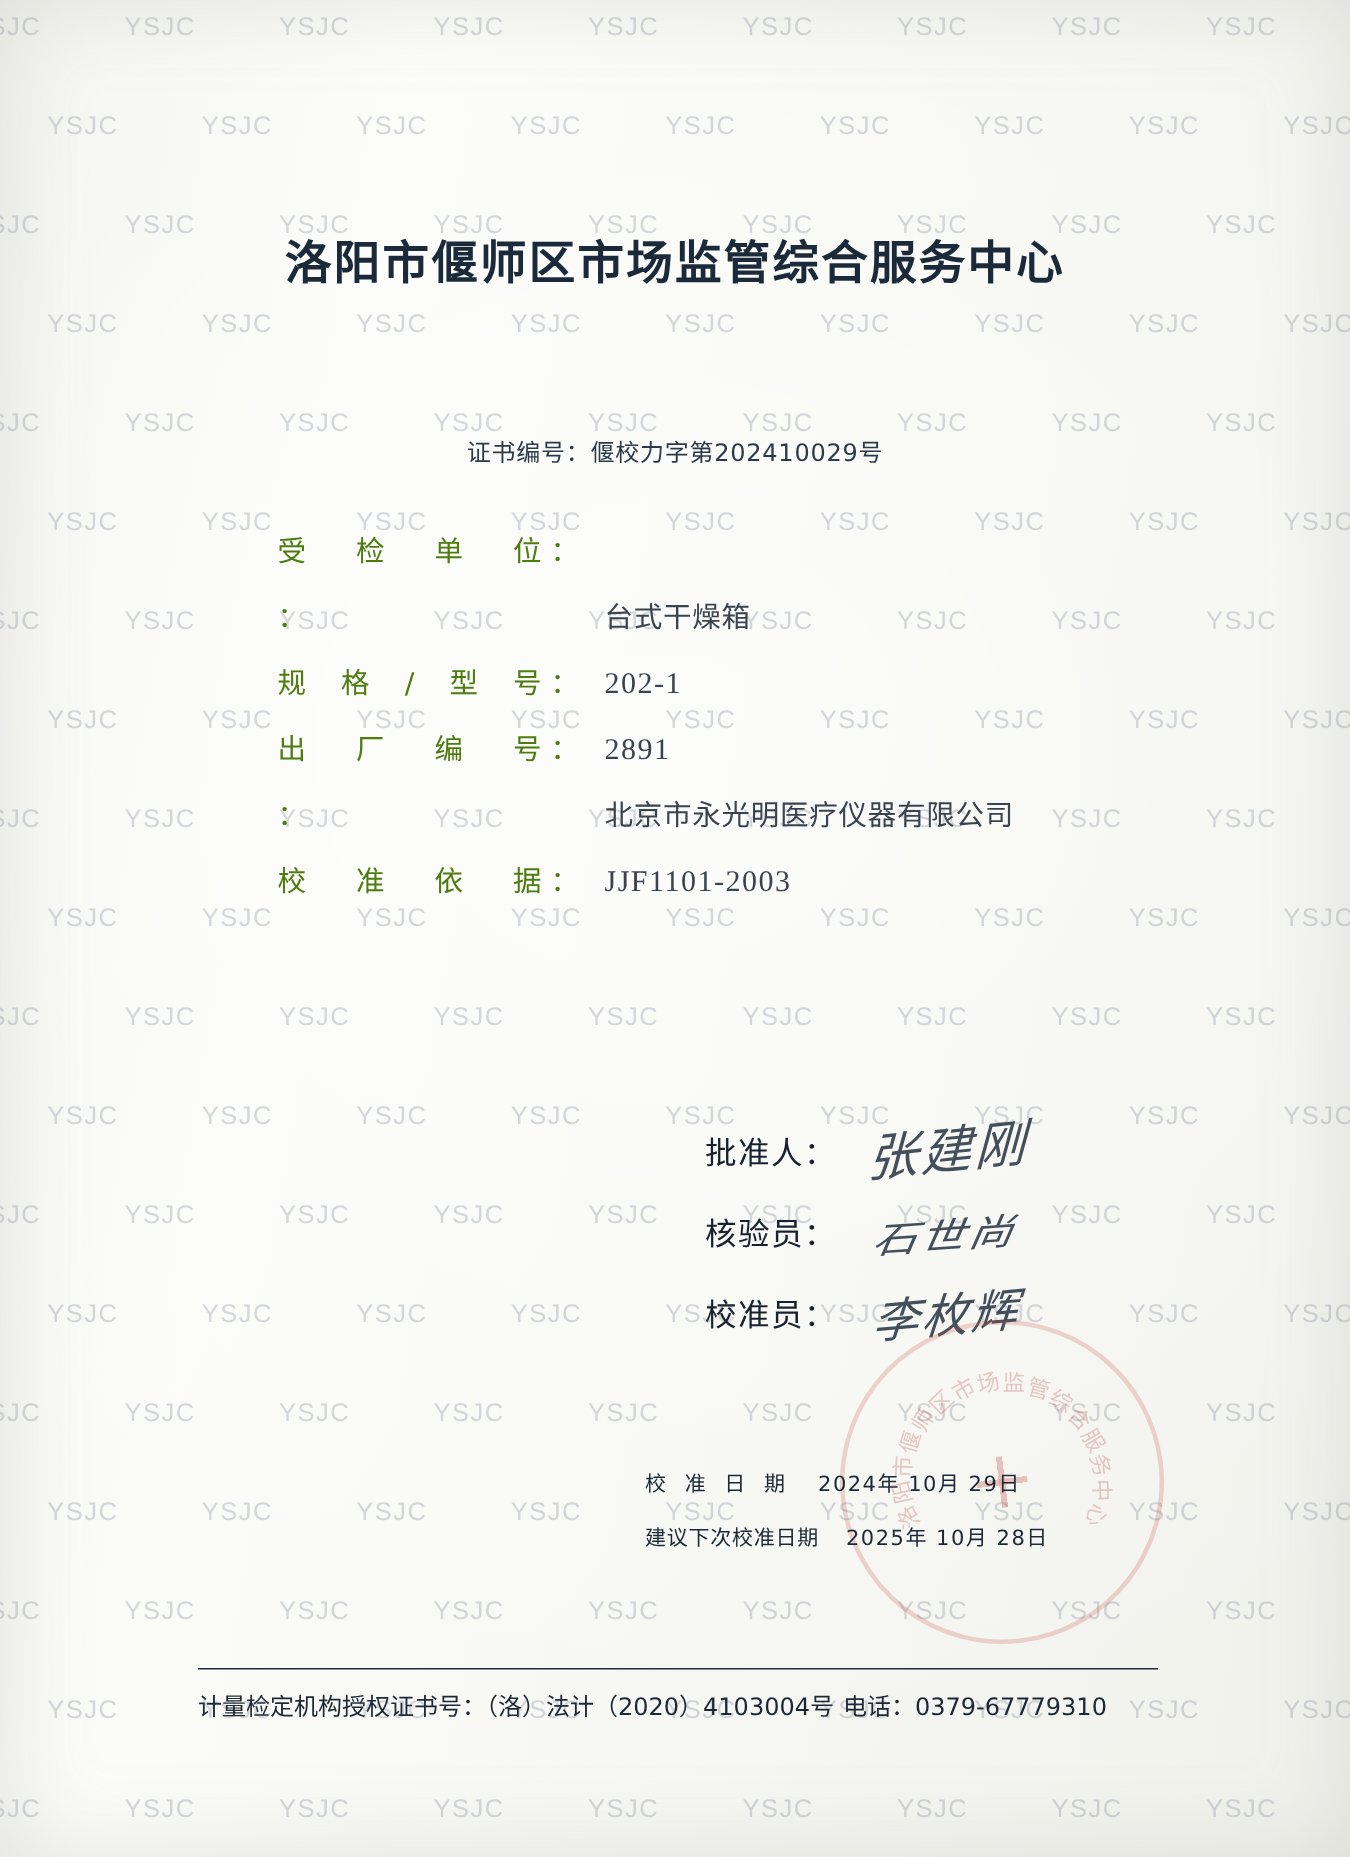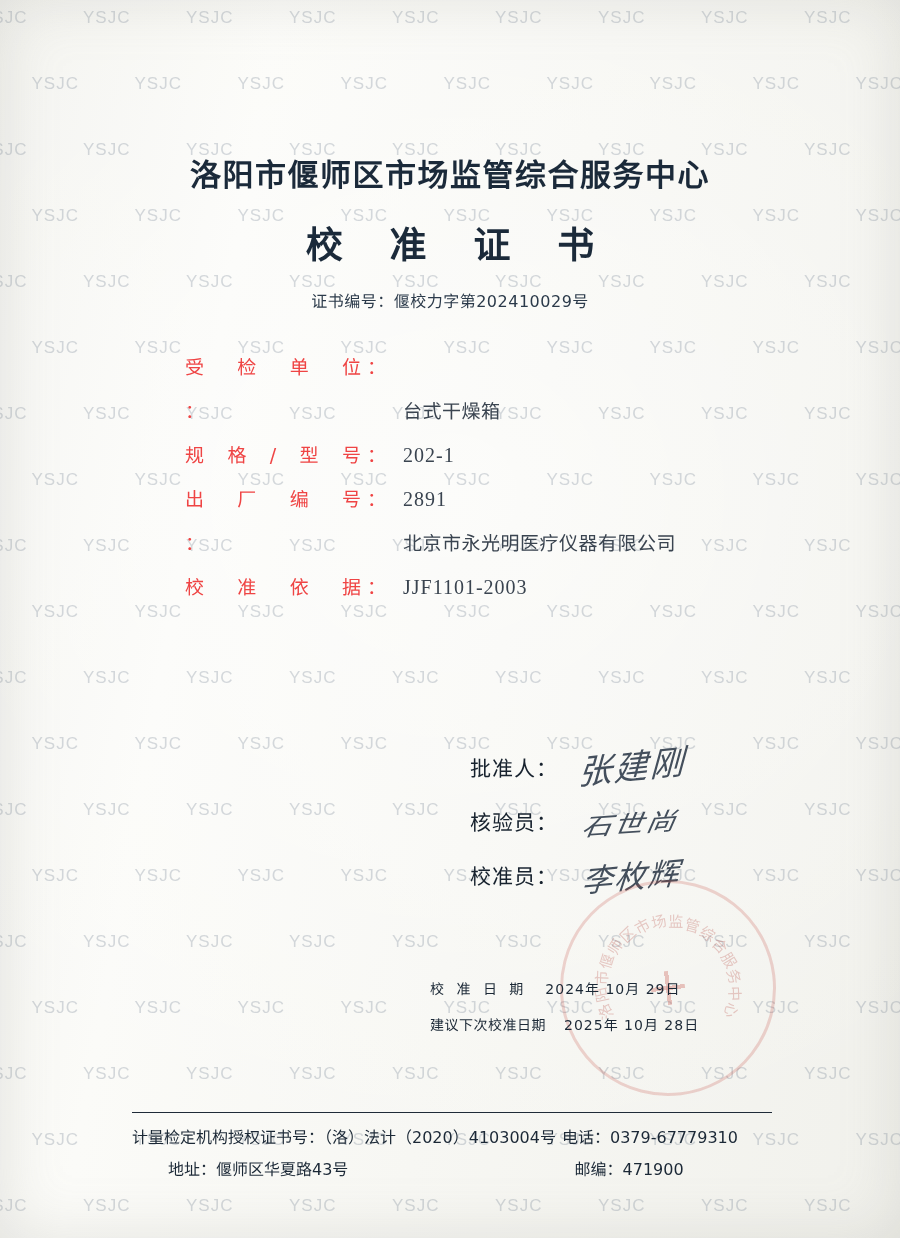--- a/index.html
+++ b/index.html
@@ -108,21 +108,21 @@
   }
   .field-row {
     display: flex;
     align-items: baseline;
     height: 44px;
   }
   .field-label {
     width: 196px;
     font-family: "DejaVu Sans", sans-serif;
     font-size: 19px;
-    color: #ef4444;
+    color: #4d7c0f;
     display: flex;
     justify-content: space-between;
     letter-spacing: 0;
   }
   .field-label .lbl-text {
     display: inline-block;
     width: 176px;
     text-align: justify;
     text-align-last: justify;
   }
@@ -458,21 +458,20 @@
       <div class="wm" style="left: 701px; top: 1196px;">YSJC</div>
       <div class="wm" style="left: 804px; top: 1196px;">YSJC</div>
     </div>
 
   <div class="paper-edge"></div>
 
   <div class="content">
 
     <div class="org-title">洛阳市偃师区市场监管综合服务中心</div>
 
-    <div class="doc-title">校 准 证 书</div>
 
     <div class="cert-number">证书编号：偃校力字第202410029号</div>
 
     <div class="fields" id="fields">
         <div class="field-row">
           <div class="field-label">
             <span class="lbl-text">受检单位</span>
             <span class="colon">：</span>
           </div>
         </div>
@@ -548,20 +547,16 @@
           <span class="date-value">2025年 10月 28日</span>
         </div>
       </div>
 
     <div class="footer-rule"></div>
     <div class="footer" id="footer">
         <div class="footer-row">
           <div class="footer-left">计量检定机构授权证书号：（洛）法计（2020）4103004号</div>
           <div class="footer-right">电话：0379-67779310</div>
         </div>
-        <div class="footer-row r2">
-          <div class="footer-left">地址：偃师区华夏路43号</div>
-          <div class="footer-right">邮编：471900</div>
-        </div>
       </div>
 
   </div>
 </div>
 
 </body></html>

